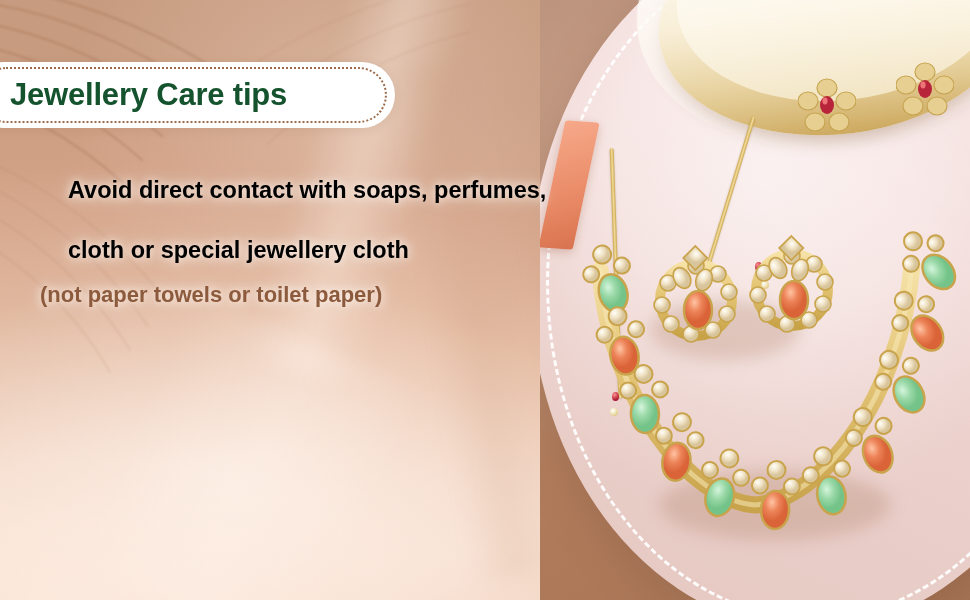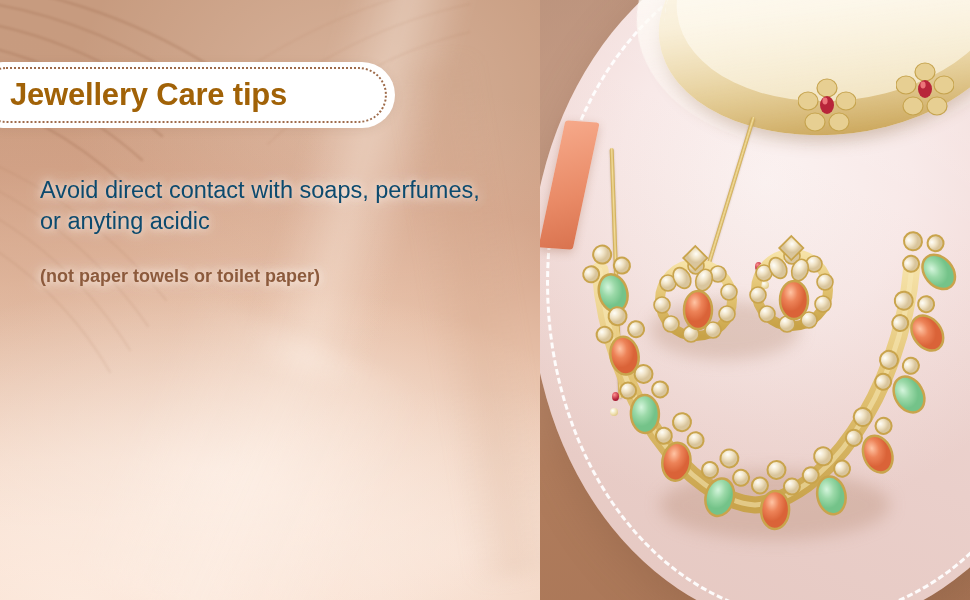--- a/index.html
+++ b/index.html
@@ -42,33 +42,34 @@
     position:absolute;left:-30px;top:62px;width:425px;height:66px;
     background:#FFFFFF;border-radius:40px;
     box-shadow:0 2px 10px rgba(150,104,76,.14);
   }
   .title-pill .dots{
     position:absolute;left:8px;top:5px;right:8px;bottom:5px;
     border:2px dotted #9E6B4A;border-radius:34px;
   }
   .title-text{
     position:absolute;left:40px;top:0;height:66px;display:flex;align-items:center;
-    font-size:31px;font-weight:bold;color:#a16207;letter-spacing:-.2px;
+    font-size:31px;font-weight:bold;color:#14532d;letter-spacing:-.2px;
     white-space:nowrap;
   }
 
   
   .tips{position:absolute;left:40px;top:175px;width:520px;}
   .tip{margin-bottom:29px;}
   .tip-main{
-    font-size:23.5px;font-weight:normal;color:#0c4a6e;line-height:1.30;
+    font-size:23.5px;font-weight:bold;color:#000000;line-height:1.30;
     text-shadow:0 0 9px rgba(255,248,243,.95),0 0 18px rgba(255,248,243,.8);
+    margin-left:28px;
   }
   .tip-sub{
-    font-size:18px;font-weight:bold;color:#8C5A3C;line-height:1.28;margin-top:1px;
+    font-size:22px;font-weight:bold;color:#8C5A3C;line-height:1.28;margin-top:16px;
     text-shadow:0 0 9px rgba(255,248,243,.95),0 0 18px rgba(255,248,243,.8);
   }
   .tip-2{margin-bottom:34px;}
 
   
   .photo{position:absolute;left:540px;top:0;width:430px;height:600px;overflow:hidden;}
   .photo-bg{position:absolute;inset:0;
     background:linear-gradient(160deg,#B89079 0%,#BE9279 30%,#B07C5C 62%,#A87556 100%);}
   .photo-bg2{position:absolute;inset:0;
     background:radial-gradient(70% 50% at 10% 20%, rgba(197,156,134,.9), rgba(197,156,134,0) 70%),
@@ -357,22 +358,22 @@
 
   <div class="title-pill">
     <div class="dots"></div>
     <div class="title-text">Jewellery Care tips</div>
   </div>
 
   <div class="tips">
 
     <div class="tip">
       <div class="tip-main">Avoid direct contact with soaps, perfumes,</div>
-      <div class="tip-main">or anyting acidic</div>
     </div>
 
     <div class="tip tip-2">
+      <div class="tip-main">cloth or special jewellery cloth</div>
       <div class="tip-sub">(not paper towels or toilet paper)</div>
     </div>
 
 
   </div>
 </div>
 
 </body></html>

